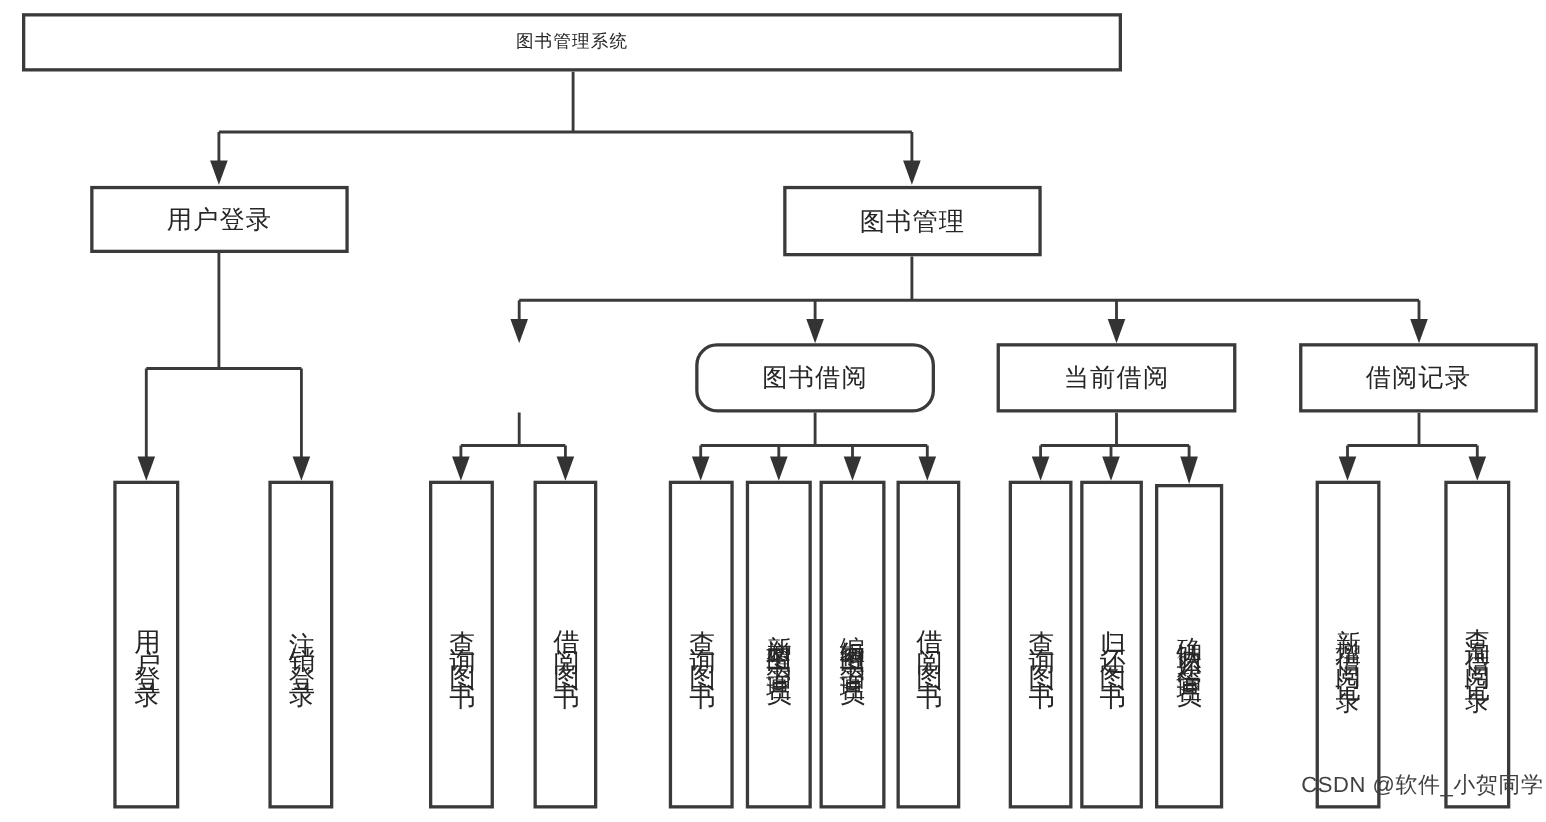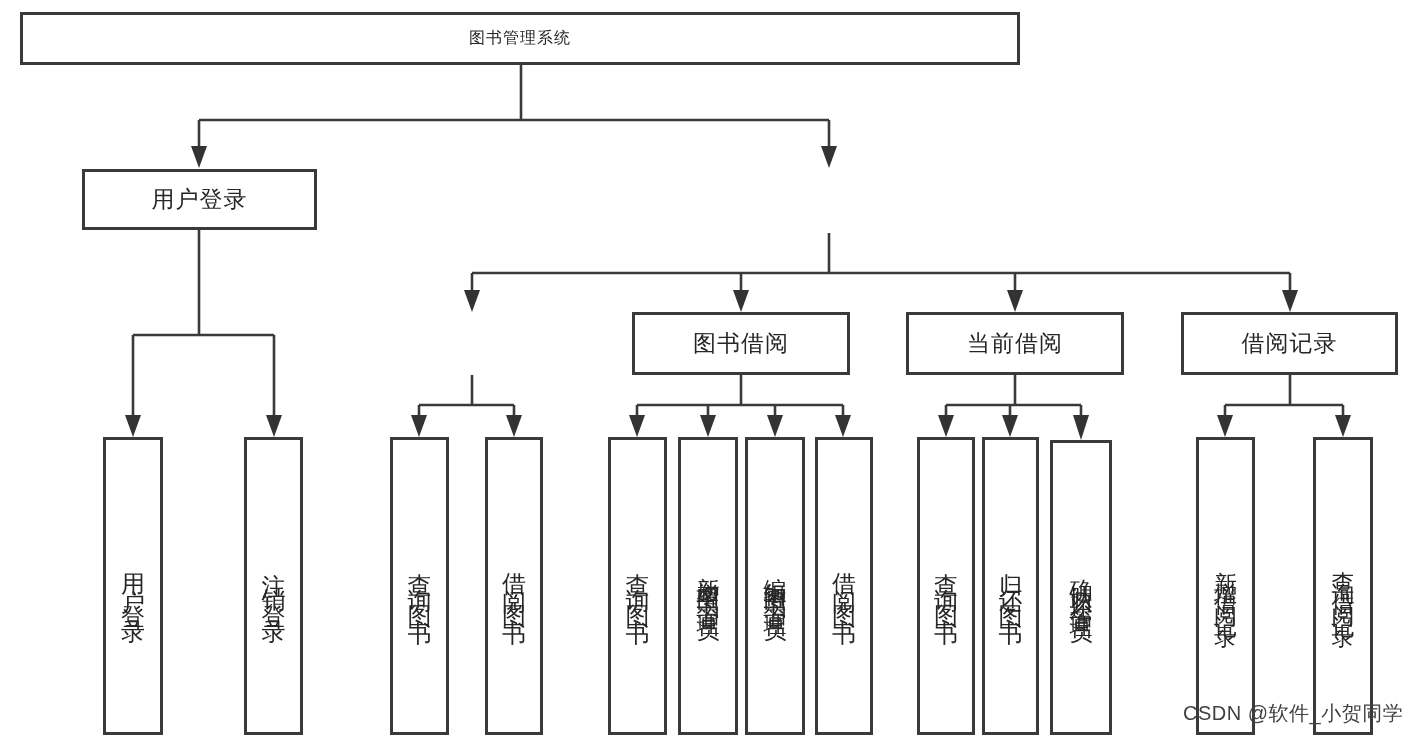--- a/index.html
+++ b/index.html
@@ -138,22 +138,25 @@
     </g>
   </svg>
 
   <div class="node root-box" style="left:20px; top:12px; width:1000px; height:53px;">
     <span class="h-label">图书管理系统</span>
   </div>
 
   <div class="node" style="left:82px; top:169px; width:235px; height:61px;">
     <span class="h-label">用户登录</span>
   </div>
-
-  <div class="node" style="left:632px; top:312px; width:218px; height:63px;">
+  <div class="node" style="left:712px; top:169px; width:235px; height:64px;">
+    <span class="h-label">图书管理</span>
+  </div>
+
+  <div class="node" style="left:632px; top:312px; width:218px; height:63px;border-radius:20px;">
     <span class="h-label">图书借阅</span>
   </div>
   <div class="node" style="left:1181px; top:312px; width:217px; height:63px;">
     <span class="h-label">借阅记录</span>
   </div>
   <div class="node" style="left:906px; top:312px; width:218px; height:63px;">
     <span class="h-label">当前借阅</span>
   </div>
 
   <div class="node" style="left:103px; top:437px; width:60px; height:298px;">

